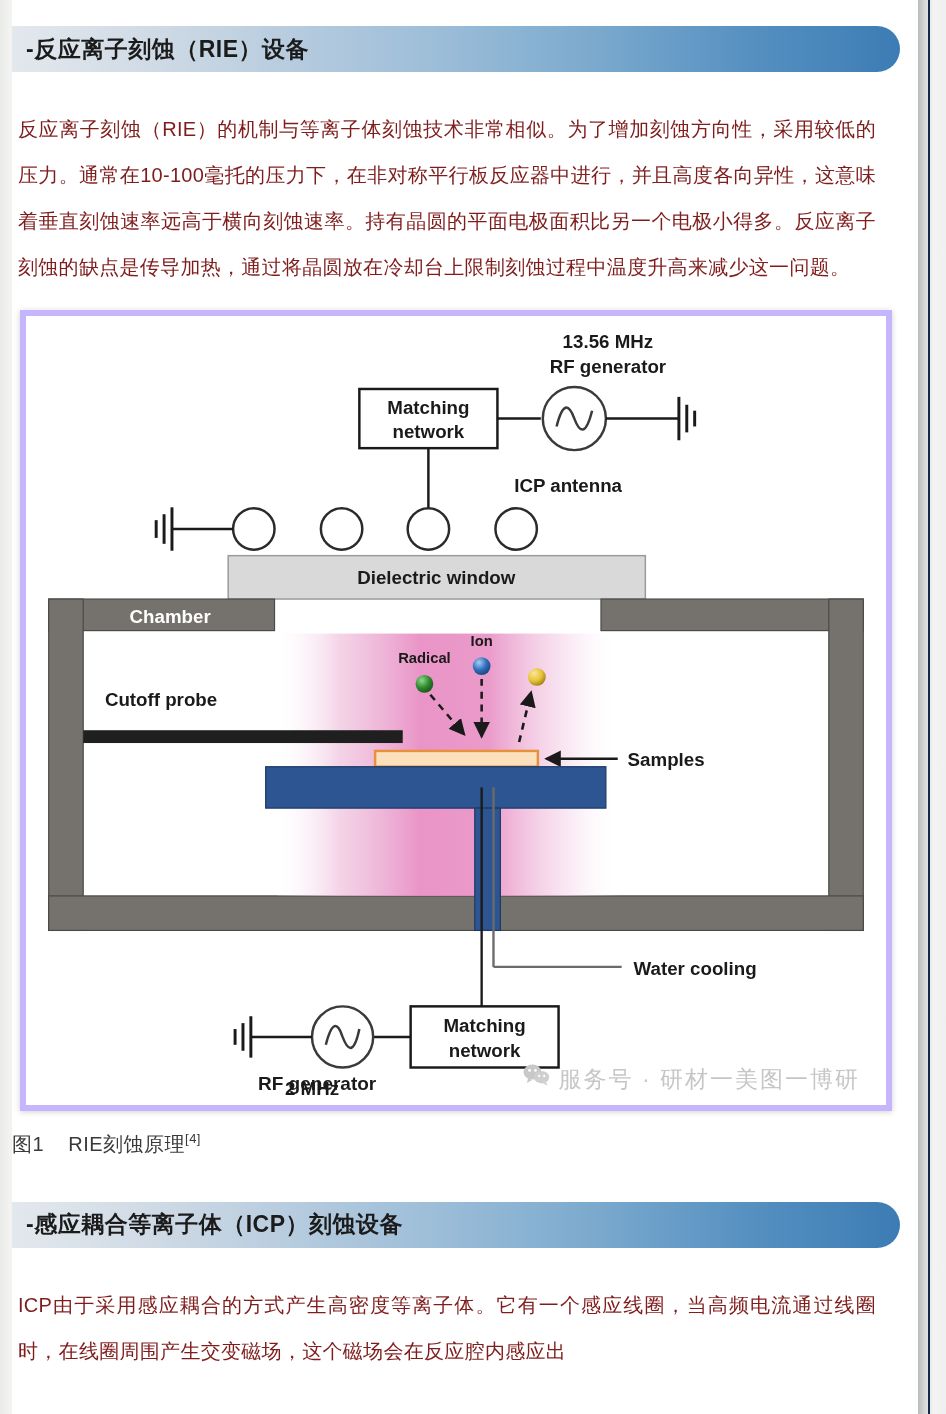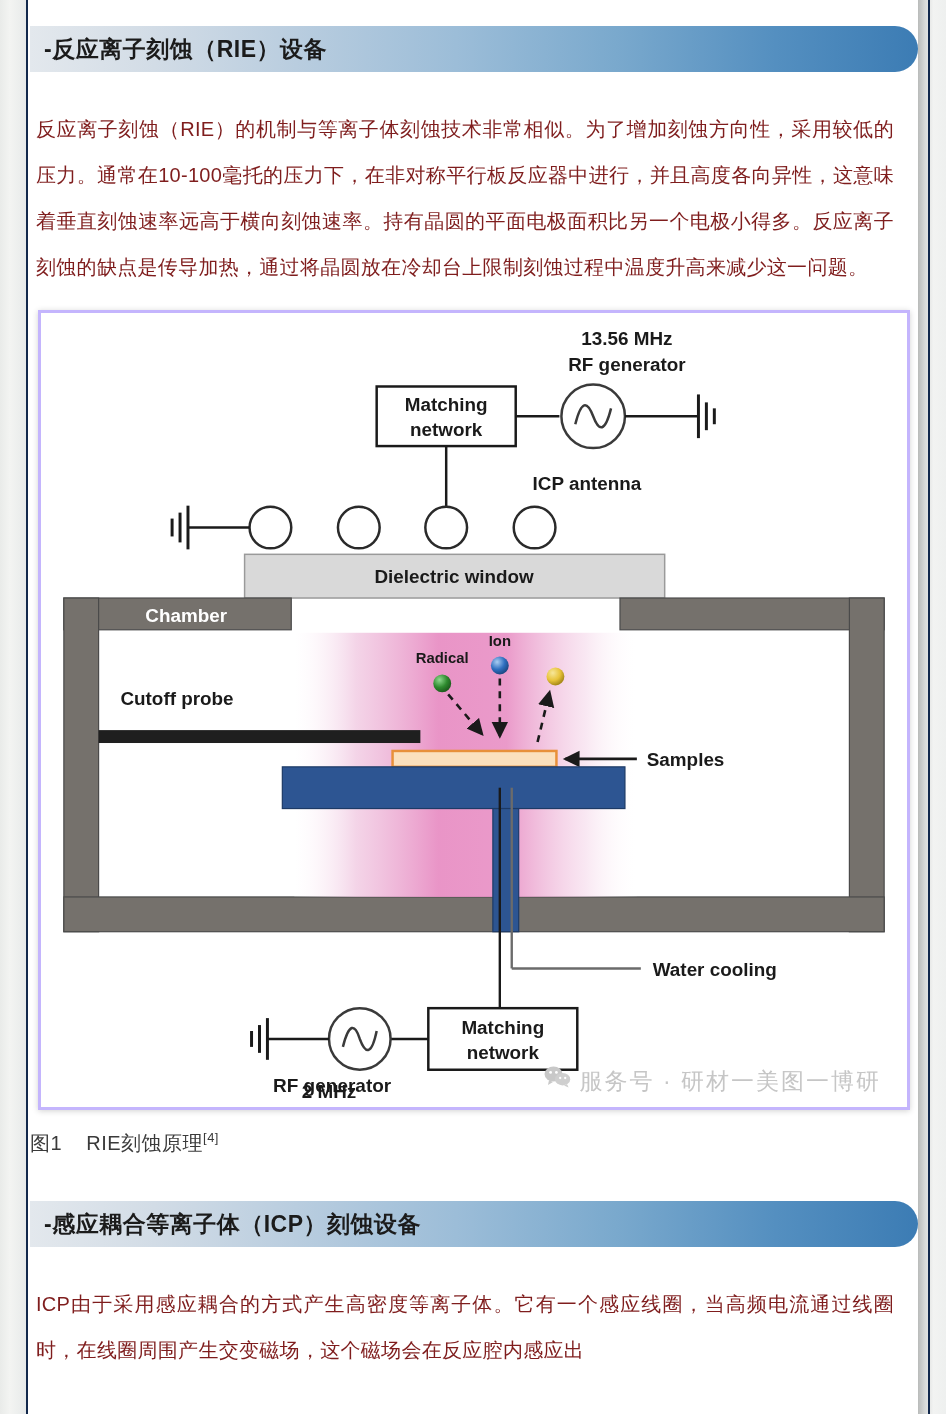--- a/index.html
+++ b/index.html
@@ -37,21 +37,21 @@
   }
   #page-edge-right:after {
     content: "";
     position: absolute; left: 10px; top: 0;
     width: 2px; height: 100%;
     background: #12284c;
   }
 
   #page {
     position: absolute;
-    left: 30px; top: 0;
+    left: 12px; top: 0;
     width: 888px; height: 1414px;
     background: #ffffff;
   }
 
   
   .section-header {
     position: relative;
     height: 46px;
     border-radius: 0 23px 23px 0;
     background: linear-gradient(90deg,
@@ -82,21 +82,21 @@
     letter-spacing: 0.3px;
     text-align: justify;
     text-justify: inter-character;
     padding: 0 24px 0 6px;
   }
 
   
   .figure-wrap {
     margin: 20px 8px 0 8px;
     background: #ffffff;
-    border: 3px solid #c4b5fd;
+    border: 6px solid #c4b5fd;
     box-shadow: 0 1px 6px rgba(0,0,0,0.18);
     padding: 0;
     position: relative;
   }
   .figure-canvas {
     display: block;
     width: 100%;
     height: auto;
   }
   .fig-caption {

